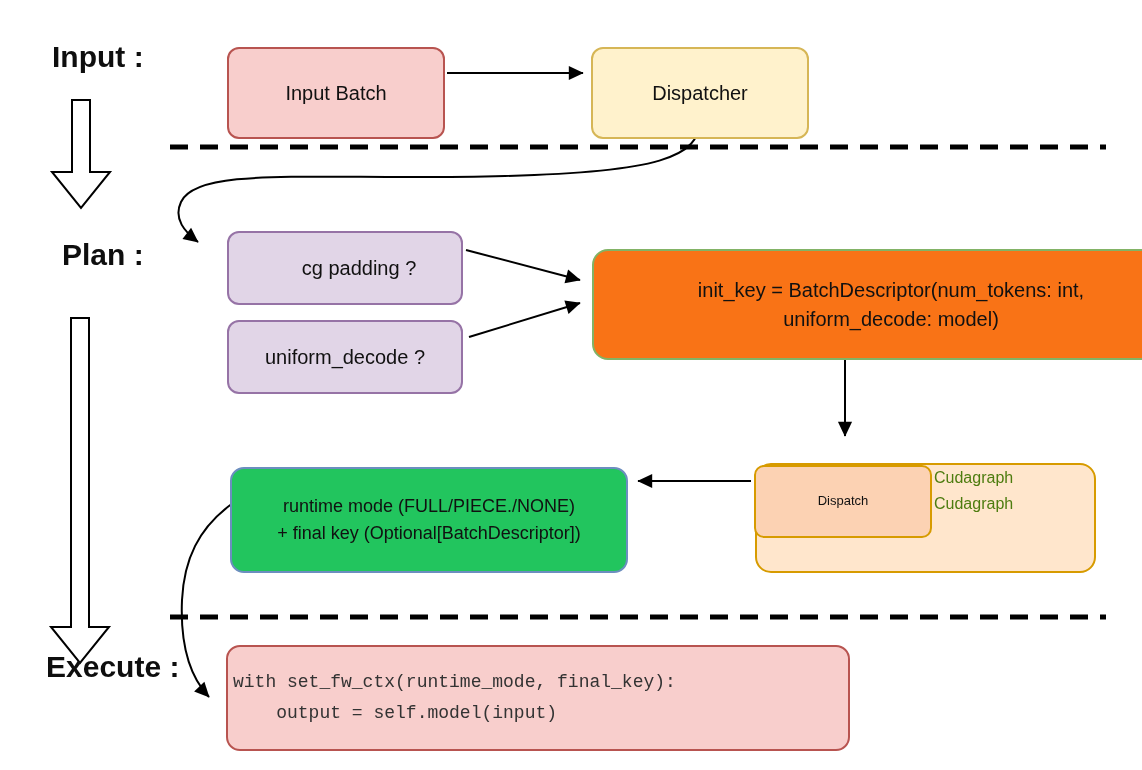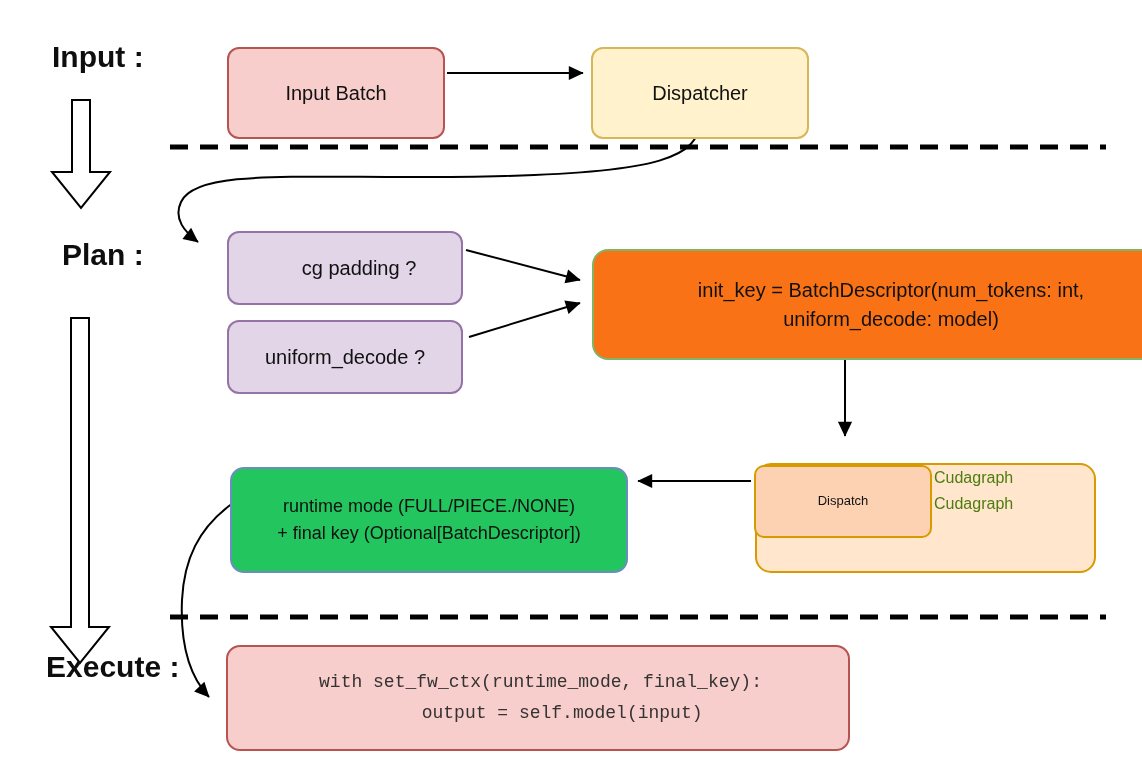--- a/index.html
+++ b/index.html
@@ -44,21 +44,20 @@
     border-radius:14px;
     display:flex;
     flex-direction:column;
     justify-content:center;
     box-sizing:border-box;
     font-family:"Liberation Mono", monospace;
     font-size:18px;
     line-height:1.75;
     color:#333;
     padding-left:5px;
-    align-items:center;
   }
   .codebox .ln{white-space:pre;}
   .freetext{
     position:absolute;
     color:#4d7c0f;
     font-size:16px;
     line-height:1.6;
   }
 </style>
 </head>

